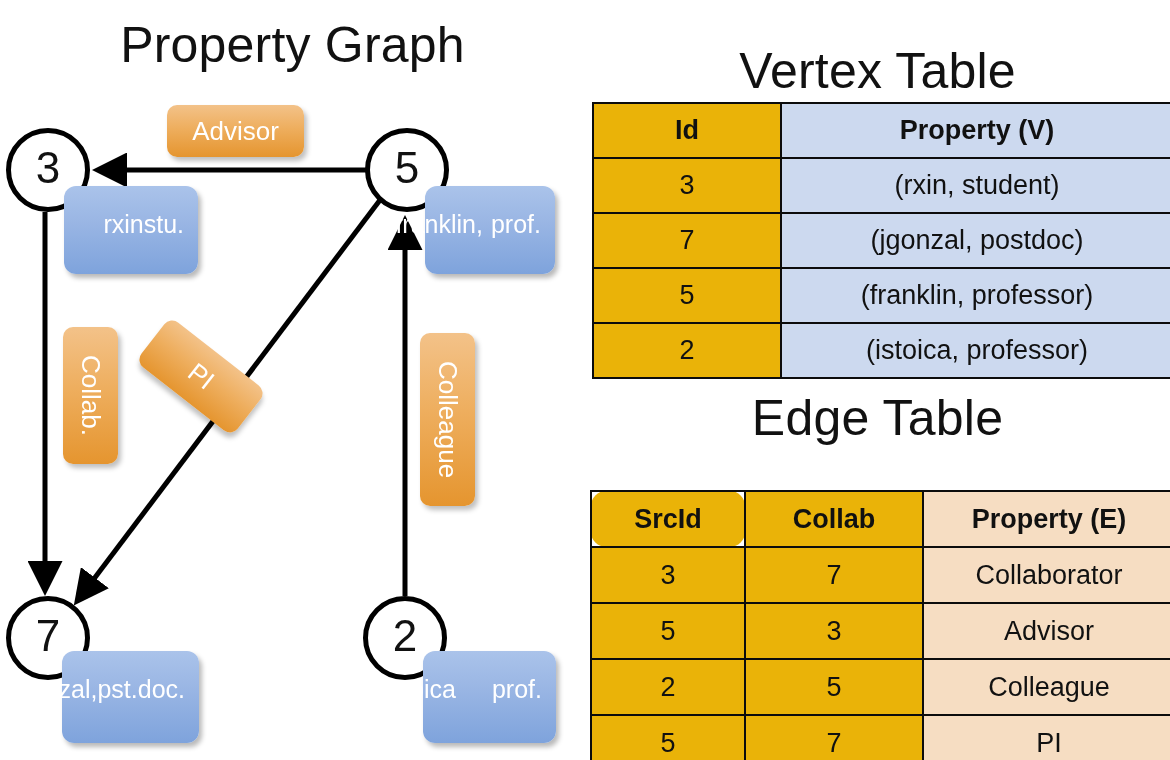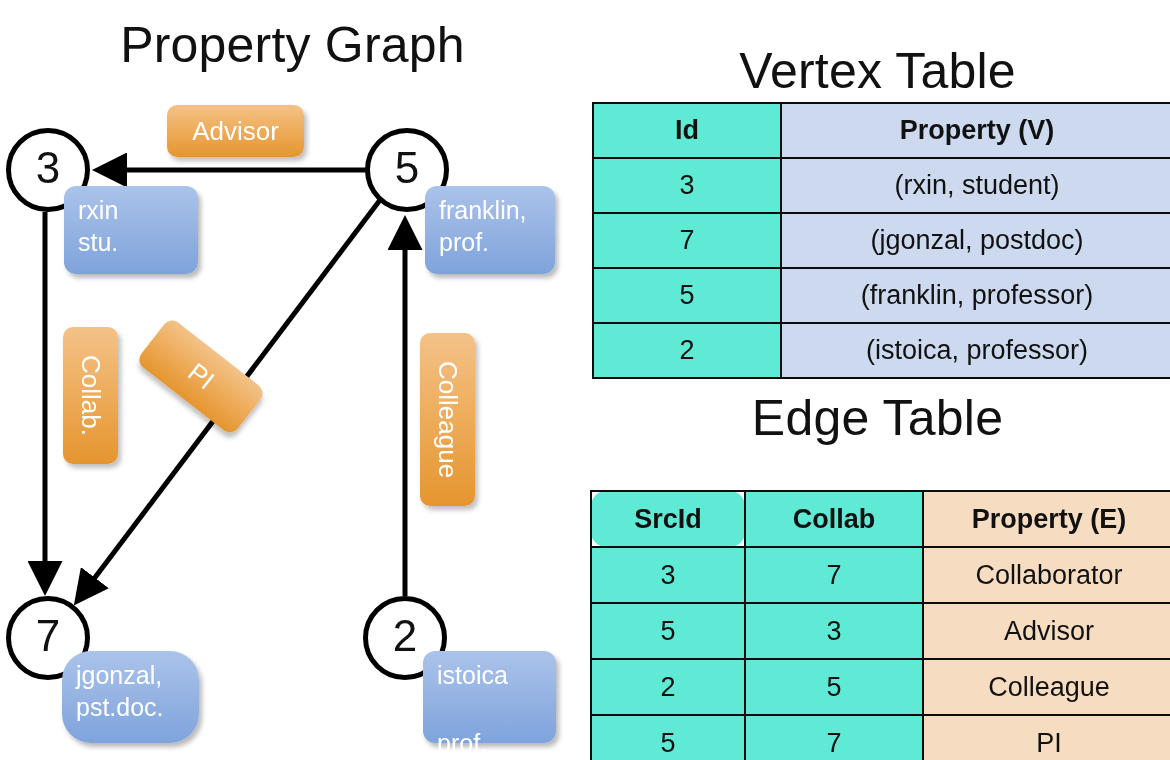--- a/index.html
+++ b/index.html
@@ -31,22 +31,22 @@
     font-family:"Liberation Sans","DejaVu Sans",sans-serif;
   }
   .node span{position:relative;top:-2px;}
 
   
   .prop-box{
     position:absolute;border-radius:12px;box-sizing:border-box;
     background:linear-gradient(180deg,#aac3ea 0%,#9ab6e4 40%,#7ea3dc 100%);
     box-shadow:3px 4px 5px rgba(0,0,0,.28);
     color:#fff;font-size:25px;line-height:1.28;font-weight:300;
-    padding:8px 14px;
-    display:flex;flex-direction:column;justify-content:flex-start;
+    padding:22px 14px;
+    display:flex;flex-direction:row;justify-content:flex-end;
     font-family:"Liberation Sans","DejaVu Sans",sans-serif;
   }
 
   
   .edge-label{
     position:absolute;border-radius:10px;box-sizing:border-box;
     background:linear-gradient(180deg,#f2c083 0%,#eaa css 0%,#eaa busy 0%);
     color:#fff;font-size:26px;font-weight:300;
     display:flex;align-items:center;justify-content:center;
     box-shadow:3px 4px 5px rgba(0,0,0,.25);
@@ -66,21 +66,21 @@
     position:absolute;border-collapse:collapse;table-layout:fixed;
   }
   table.grid td,table.grid th{
     border:2px solid #0c0c0c;
     text-align:center;vertical-align:middle;
     font-weight:300;font-size:27px;color:#111;
     font-family:"Liberation Sans","DejaVu Sans",sans-serif;
     padding:0;
   }
   table.grid th{font-weight:700;font-size:27px;}
-  .cell-white{background:#5eead4;}
+  .cell-white{background:#eab308;}
   .cell-blue{background:#ccd9ef;}
   .cell-orange{background:#f6ddc2;}
 
   #vertex-table{left:592px;top:102px;width:576px;}
   #vertex-table td,#vertex-table th{height:53px;}
   #vertex-table .col-id{width:186px;}
   #vertex-table .col-prop{width:390px;}
 
   #edge-table{left:590px;top:490px;width:578px;}
   #edge-table td,#edge-table th{height:54px;}
@@ -122,26 +122,26 @@
   </div>
   <div class="node" style="left:363px;top:596px;width:84px;height:84px;">
     <span>2</span>
   </div>
 
   <div class="prop-box" style="left:64px;top:186px;width:134px;height:88px;">
     <div>rxin</div>
     <div>stu.</div>
   </div>
 
-  <div class="prop-box" style="left:425px;top:186px;width:130px;height:88px;">
+  <div class="prop-box" style="left:425px;top:186px;width:130px;height:88px;gap:8px;">
     <div>franklin,</div>
     <div>prof.</div>
   </div>
 
-  <div class="prop-box" style="left:62px;top:651px;width:137px;height:92px;border-radius:29px;">
+  <div class="prop-box" style="left:62px;top:651px;width:137px;height:92px;">
     <div>jgonzal,</div>
     <div>pst.doc.</div>
   </div>
 
   <div class="prop-box" style="left:423px;top:651px;width:133px;height:92px;gap:36px;">
     <div>istoica</div>
     <div>prof.</div>
   </div>
 
   <div class="edge-label" style="left:167px;top:105px;width:137px;height:52px;">

